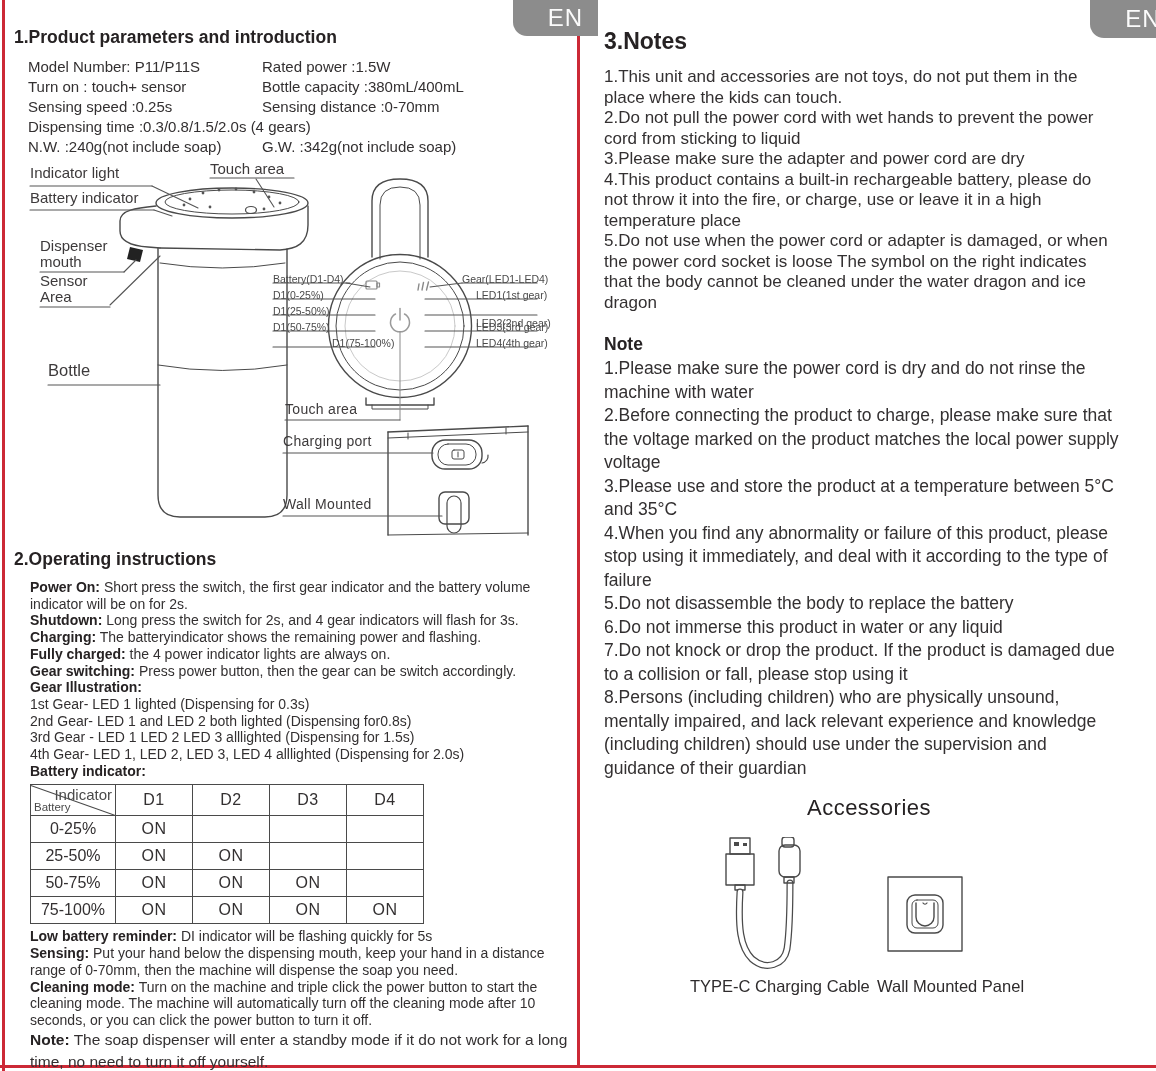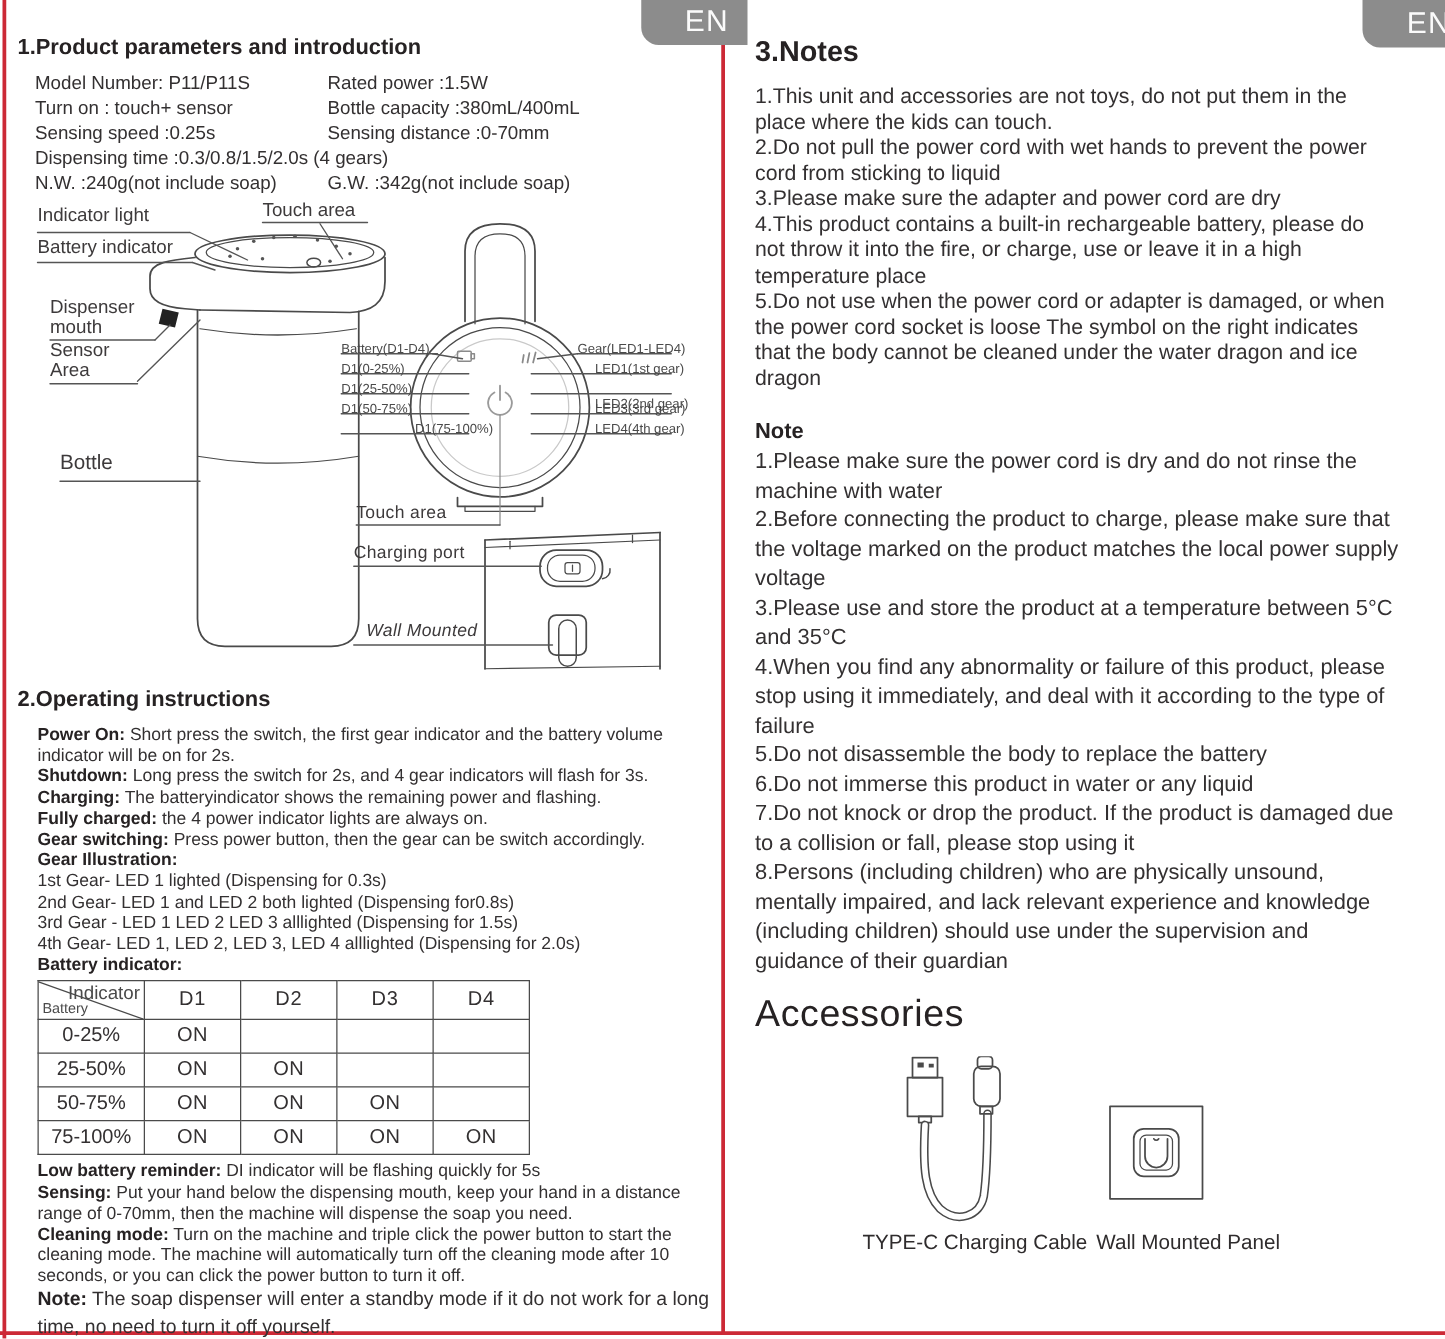--- a/index.html
+++ b/index.html
@@ -42,42 +42,42 @@
   .lbl-d2{left:259px;top:142px;}
   .lbl-d3{left:259px;top:158px;}
   .lbl-d4{left:277px;top:174px;margin-left:41px;}
   .lbl-gear-group{left:448px;top:110px;width:75px;text-align:right;}
   .lbl-led1{left:462px;top:126px;font-size:10px;}
   .lbl-led2{left:462px;top:154px;font-size:10px;}
   .lbl-led3{left:462px;top:158px;font-size:10px;}
   .lbl-led4{left:462px;top:174px;font-size:10px;}
   .lbl-touch-bot{left:271px;top:240px;}
   .lbl-charging{left:269px;top:272px;}
-  .lbl-wall{left:279px;top:335px;font-style:italic;}
+  .lbl-wall{left:269px;top:335px;}
   
   .ops{margin-left:16px;width:540px;font-size:14px;line-height:16.7px;color:#333031;}
   .ops .line b{color:#262223;}
   .ops .line.bigger{font-size:15.5px;line-height:22px;}
   
   table.batt{border-collapse:collapse;margin:5px 0 4px 16px;}
   table.batt td{border:1.5px solid #4a4a4a;text-align:center;vertical-align:middle;
                 font-size:16px;color:#333031;padding:0;}
   td.levelcol{width:84px;height:26px;font-size:15px;}
   td.oncol{width:76px;height:26px;letter-spacing:.5px;}
   td.cornercell{width:84px;height:30px;position:relative;}
   .corner-top{position:absolute;top:1px;right:3px;font-size:15px;color:#4a4a4a;}
   .corner-bottom{position:absolute;bottom:2px;left:3px;font-size:11.5px;color:#4a4a4a;}
   .corner-diag{position:absolute;top:0;left:0;width:89px;height:1px;background:#4a4a4a;
                transform:rotate(19.6deg);transform-origin:0 0;}
   
   .notes-title{font-size:23px;font-weight:bold;margin:28px 0 12px 0;color:#262223;}
   p.nitem{margin:0;font-size:17px;line-height:20.5px;width:508px;color:#333031;}
   .note-title{font-size:17.5px;font-weight:bold;margin:21px 0 2px 0;color:#262223;}
   p.n2item{margin:0;font-size:17.5px;line-height:23.5px;width:516px;color:#333031;}
-  .acc-title{font-size:30px;font-weight:400;margin-top:15px;color:#262223;letter-spacing:.5px;}
+  .acc-title{font-size:22px;font-weight:400;margin-top:15px;color:#262223;letter-spacing:.5px;text-align:center;}
   .acc-area{position:relative;width:530px;height:160px;margin-top:16px;}
   .acc-label{position:absolute;top:140px;font-size:16.5px;color:#2f2c2d;white-space:nowrap;}
   .acc-label-1{left:86px;}
   .acc-label-2{left:254px;padding-left:19px;}
 </style>
 </head>
 <body>
 
 <div class="sheet">
   <div class="edge-left"></div>

